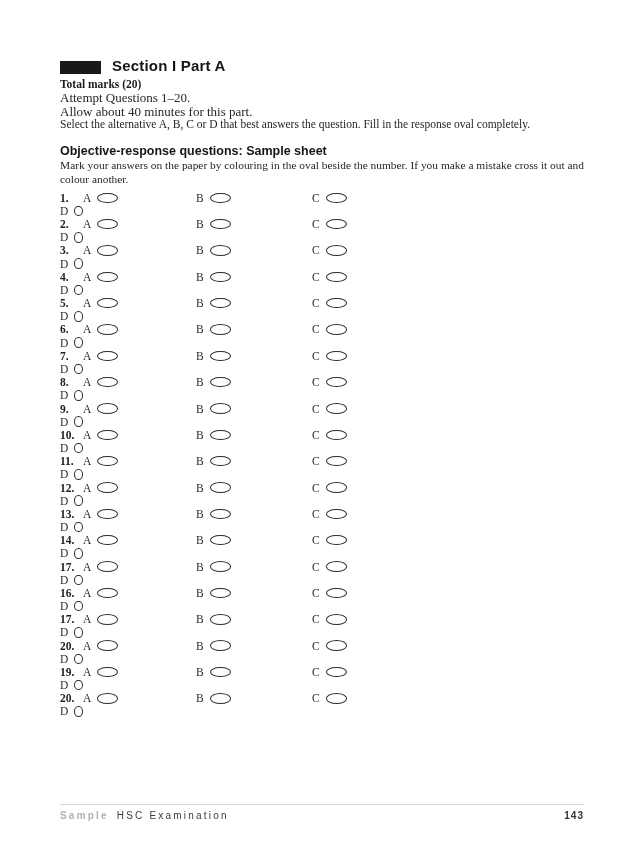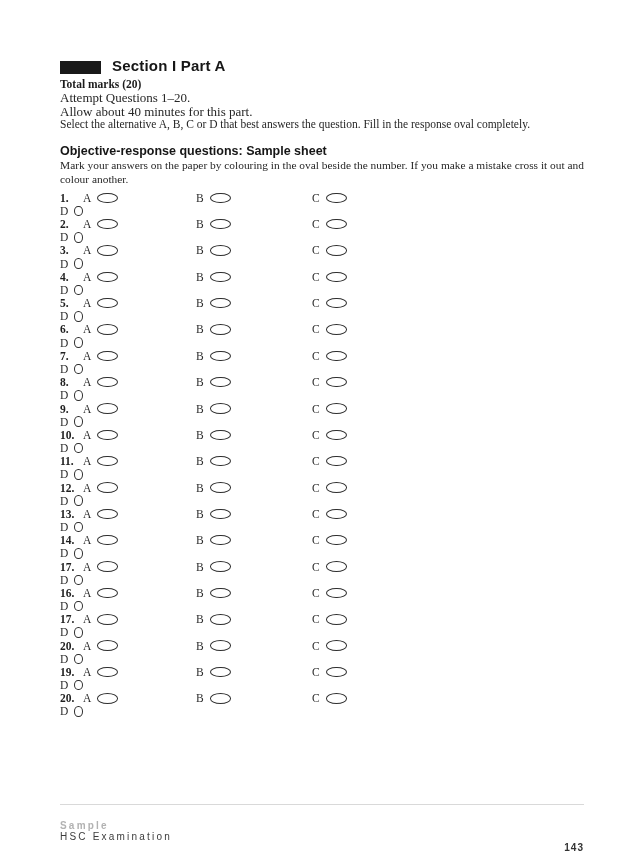--- a/index.html
+++ b/index.html
@@ -97,26 +97,25 @@
     border: 1.2px solid #2e2e2e;
     border-radius: 50%;
     background: #ffffff;
     box-sizing: border-box;
   }
   
   .footer {
     position: absolute;
     left: 60px; right: 56px; top: 804px;
     border-top: 1px solid #d9d9d9;
-    padding-top: 15px;
+    padding-top: 5px;
     display: flex;
     align-items: baseline;
     font-family: "Liberation Sans", sans-serif;
     font-size: 10px;
-    flex-direction: column;
   }
   .footer-light {
     color: #b2b2b2;
     font-weight: bold;
     letter-spacing: 2.2px;
     margin-right: 8px;
   }
   .footer-bold {
     color: #3c3c3c;
     font-weight: normal;

